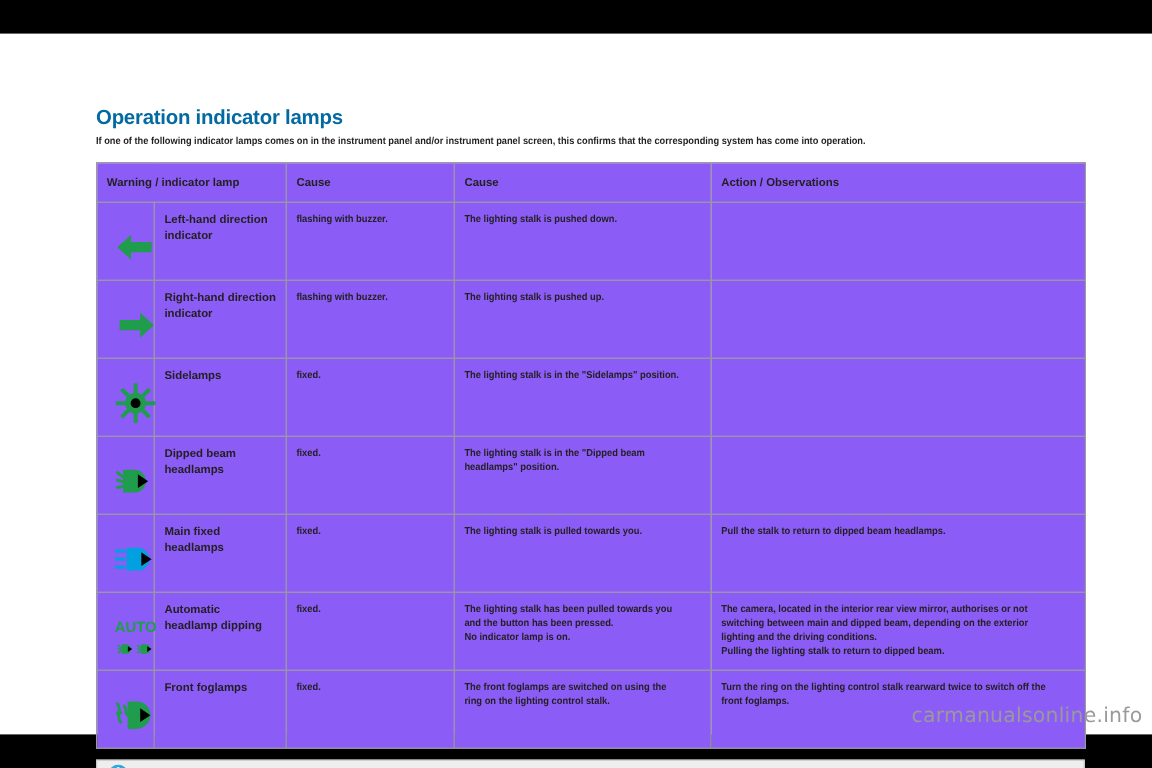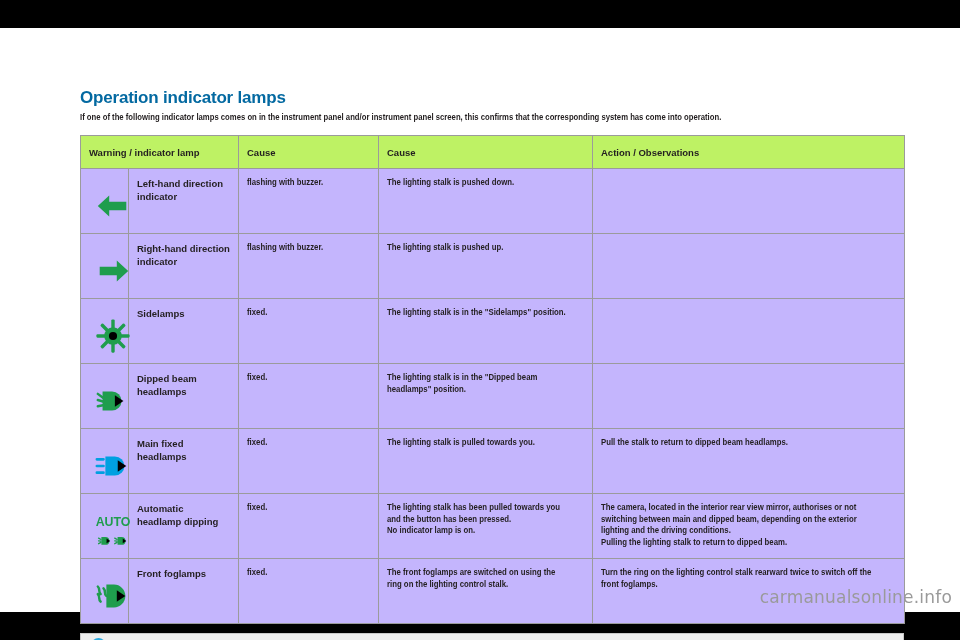--- a/index.html
+++ b/index.html
@@ -59,34 +59,34 @@
     table-layout: fixed;
     border: 1px solid #9b9b9b;
   }
   #lamp-table col.c-icon   { width: 48px; }
   #lamp-table col.c-name   { width: 110px; }
   #lamp-table col.c-state  { width: 140px; }
   #lamp-table col.c-cause  { width: 214px; }
   #lamp-table col.c-action { width: 312px; }
 
   #lamp-table th {
-    background: #bef264;
+    background: #8b5cf6;
     border: 1px solid #9b9b9b;
     text-align: left;
     vertical-align: middle;
     font-size: 9.5px;
     font-weight: bold;
     color: #231f20;
     padding: 9px 8px;
     height: 14px;
   }
   #lamp-table td {
     border: 1px solid #9b9b9b;
     vertical-align: top;
-    background: #c4b5fd;
+    background: #8b5cf6;
     padding: 8px 8px;
     color: #231f20;
     margin-top: 45px;
   }
 
   td.icon-cell {
     background: #000000;
     padding: 0;
     text-align: center;
     vertical-align: top;

